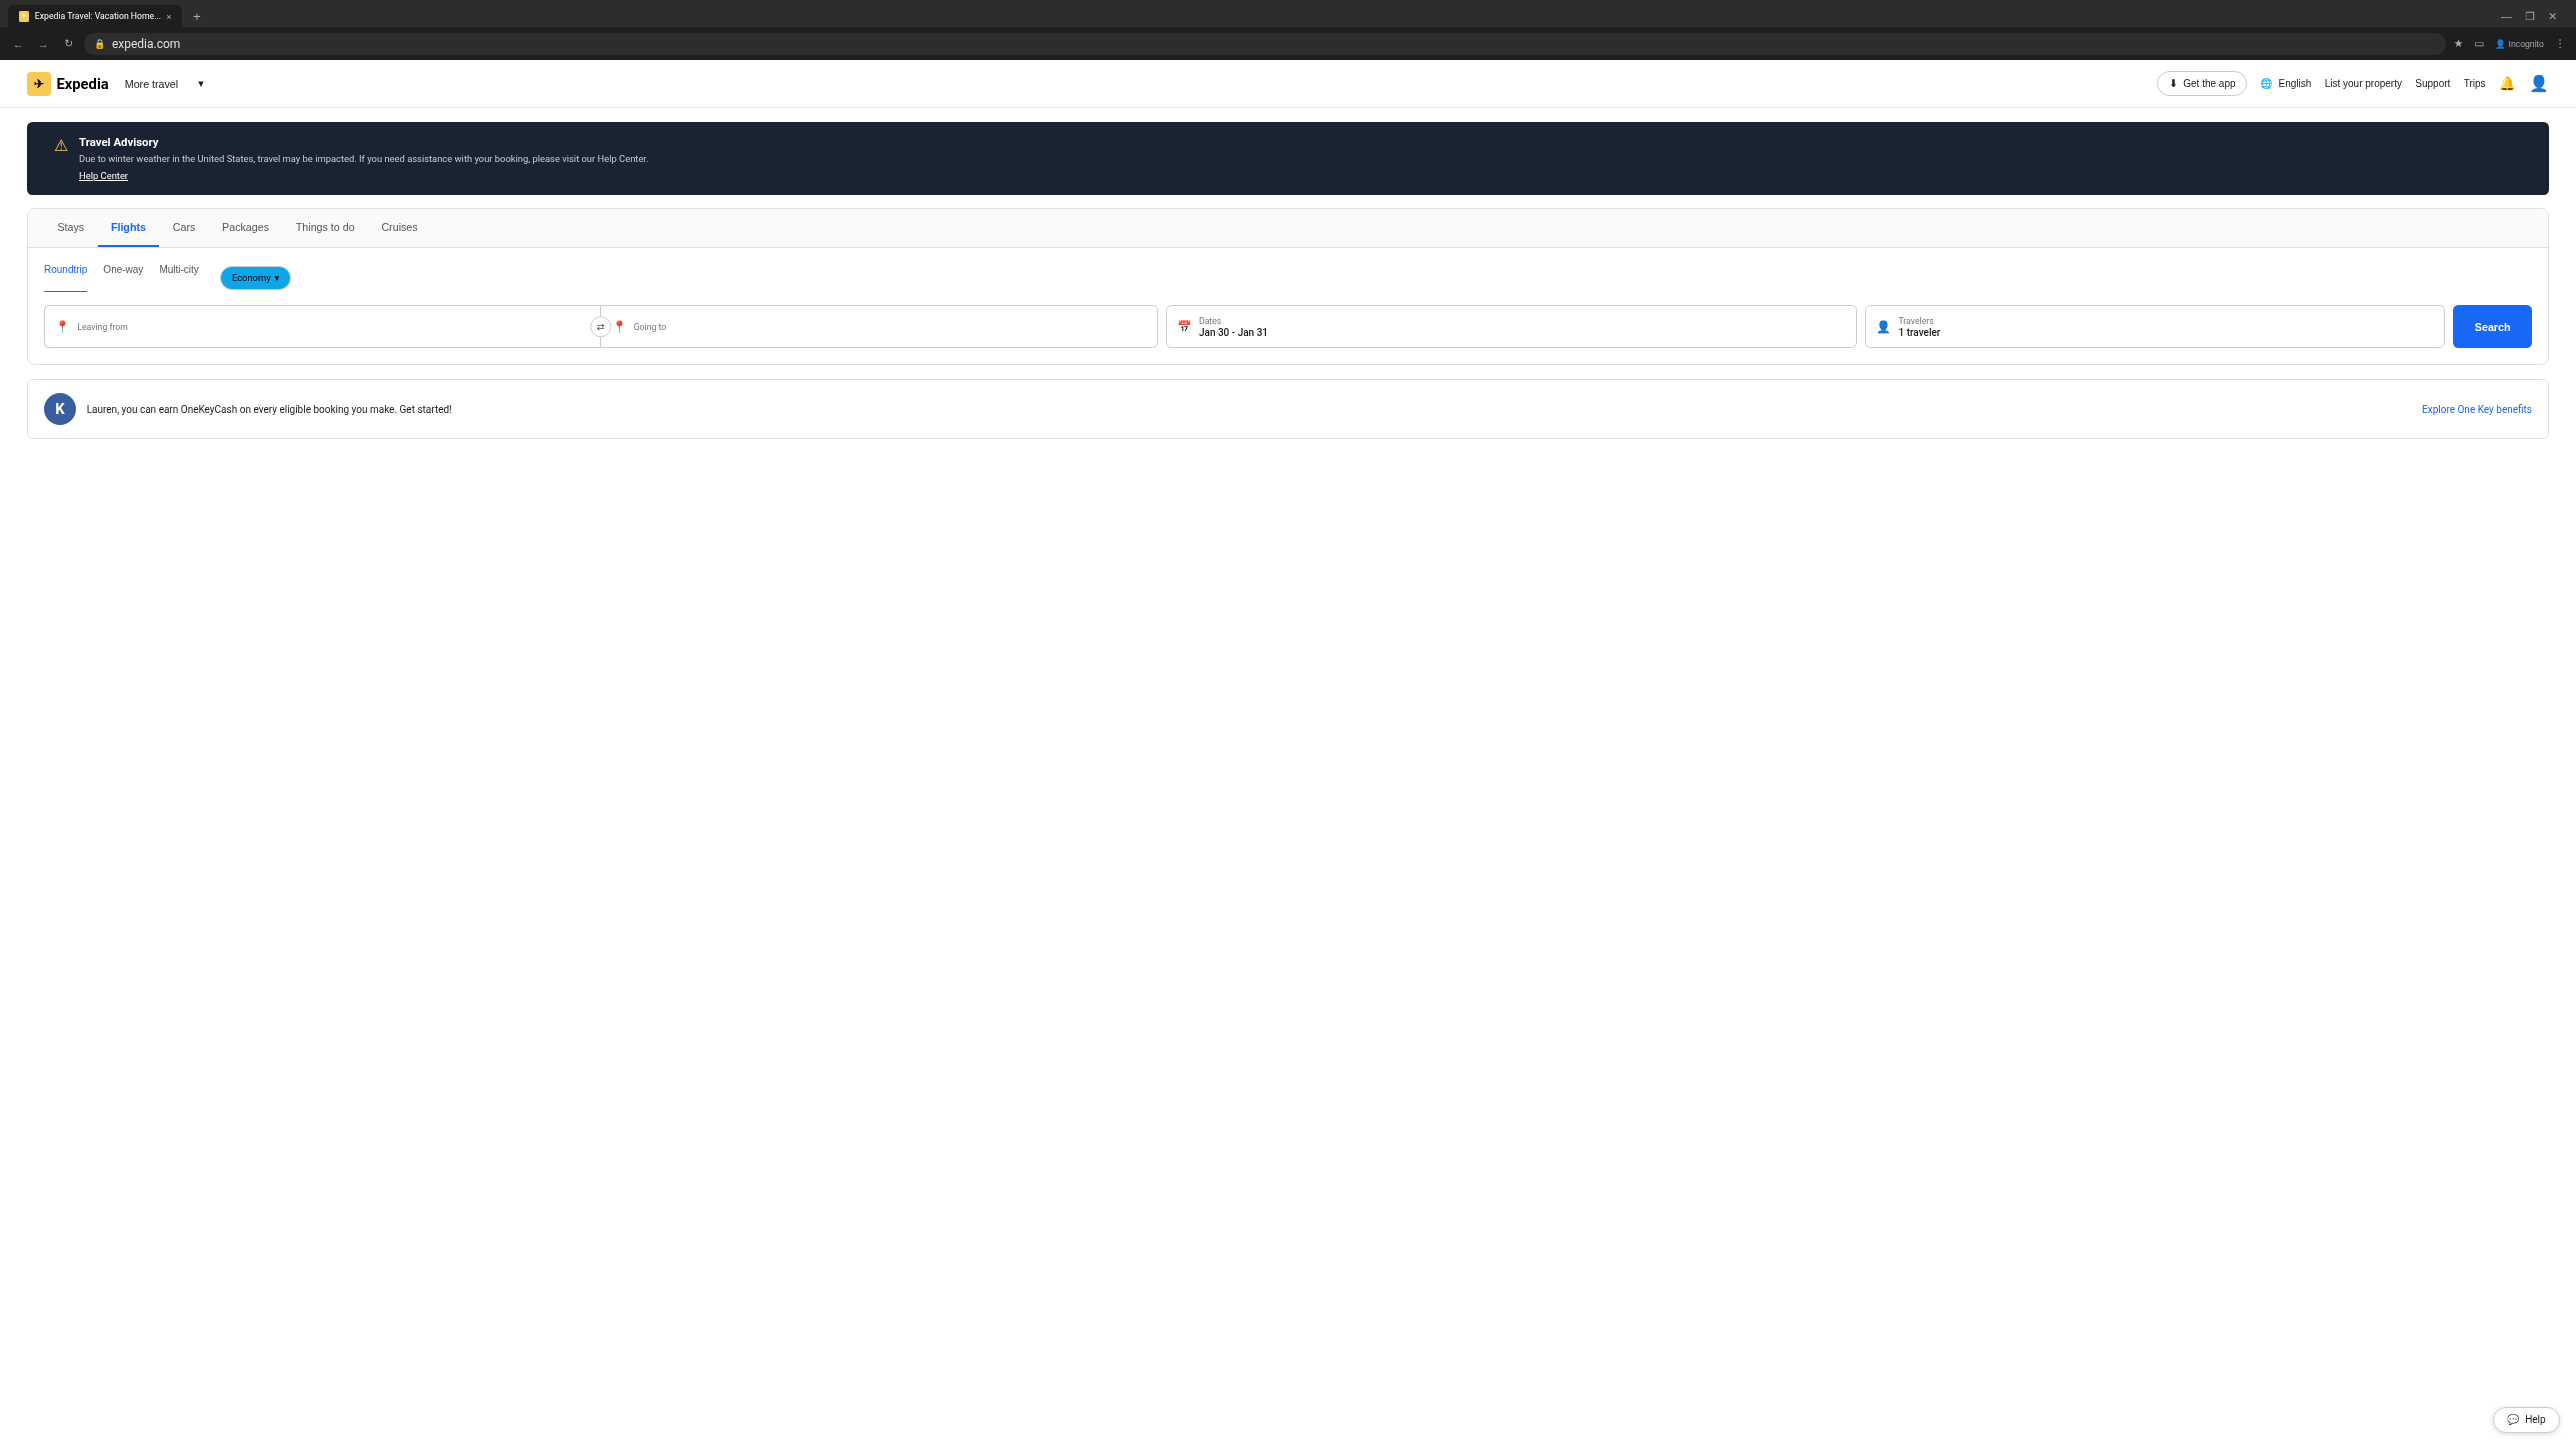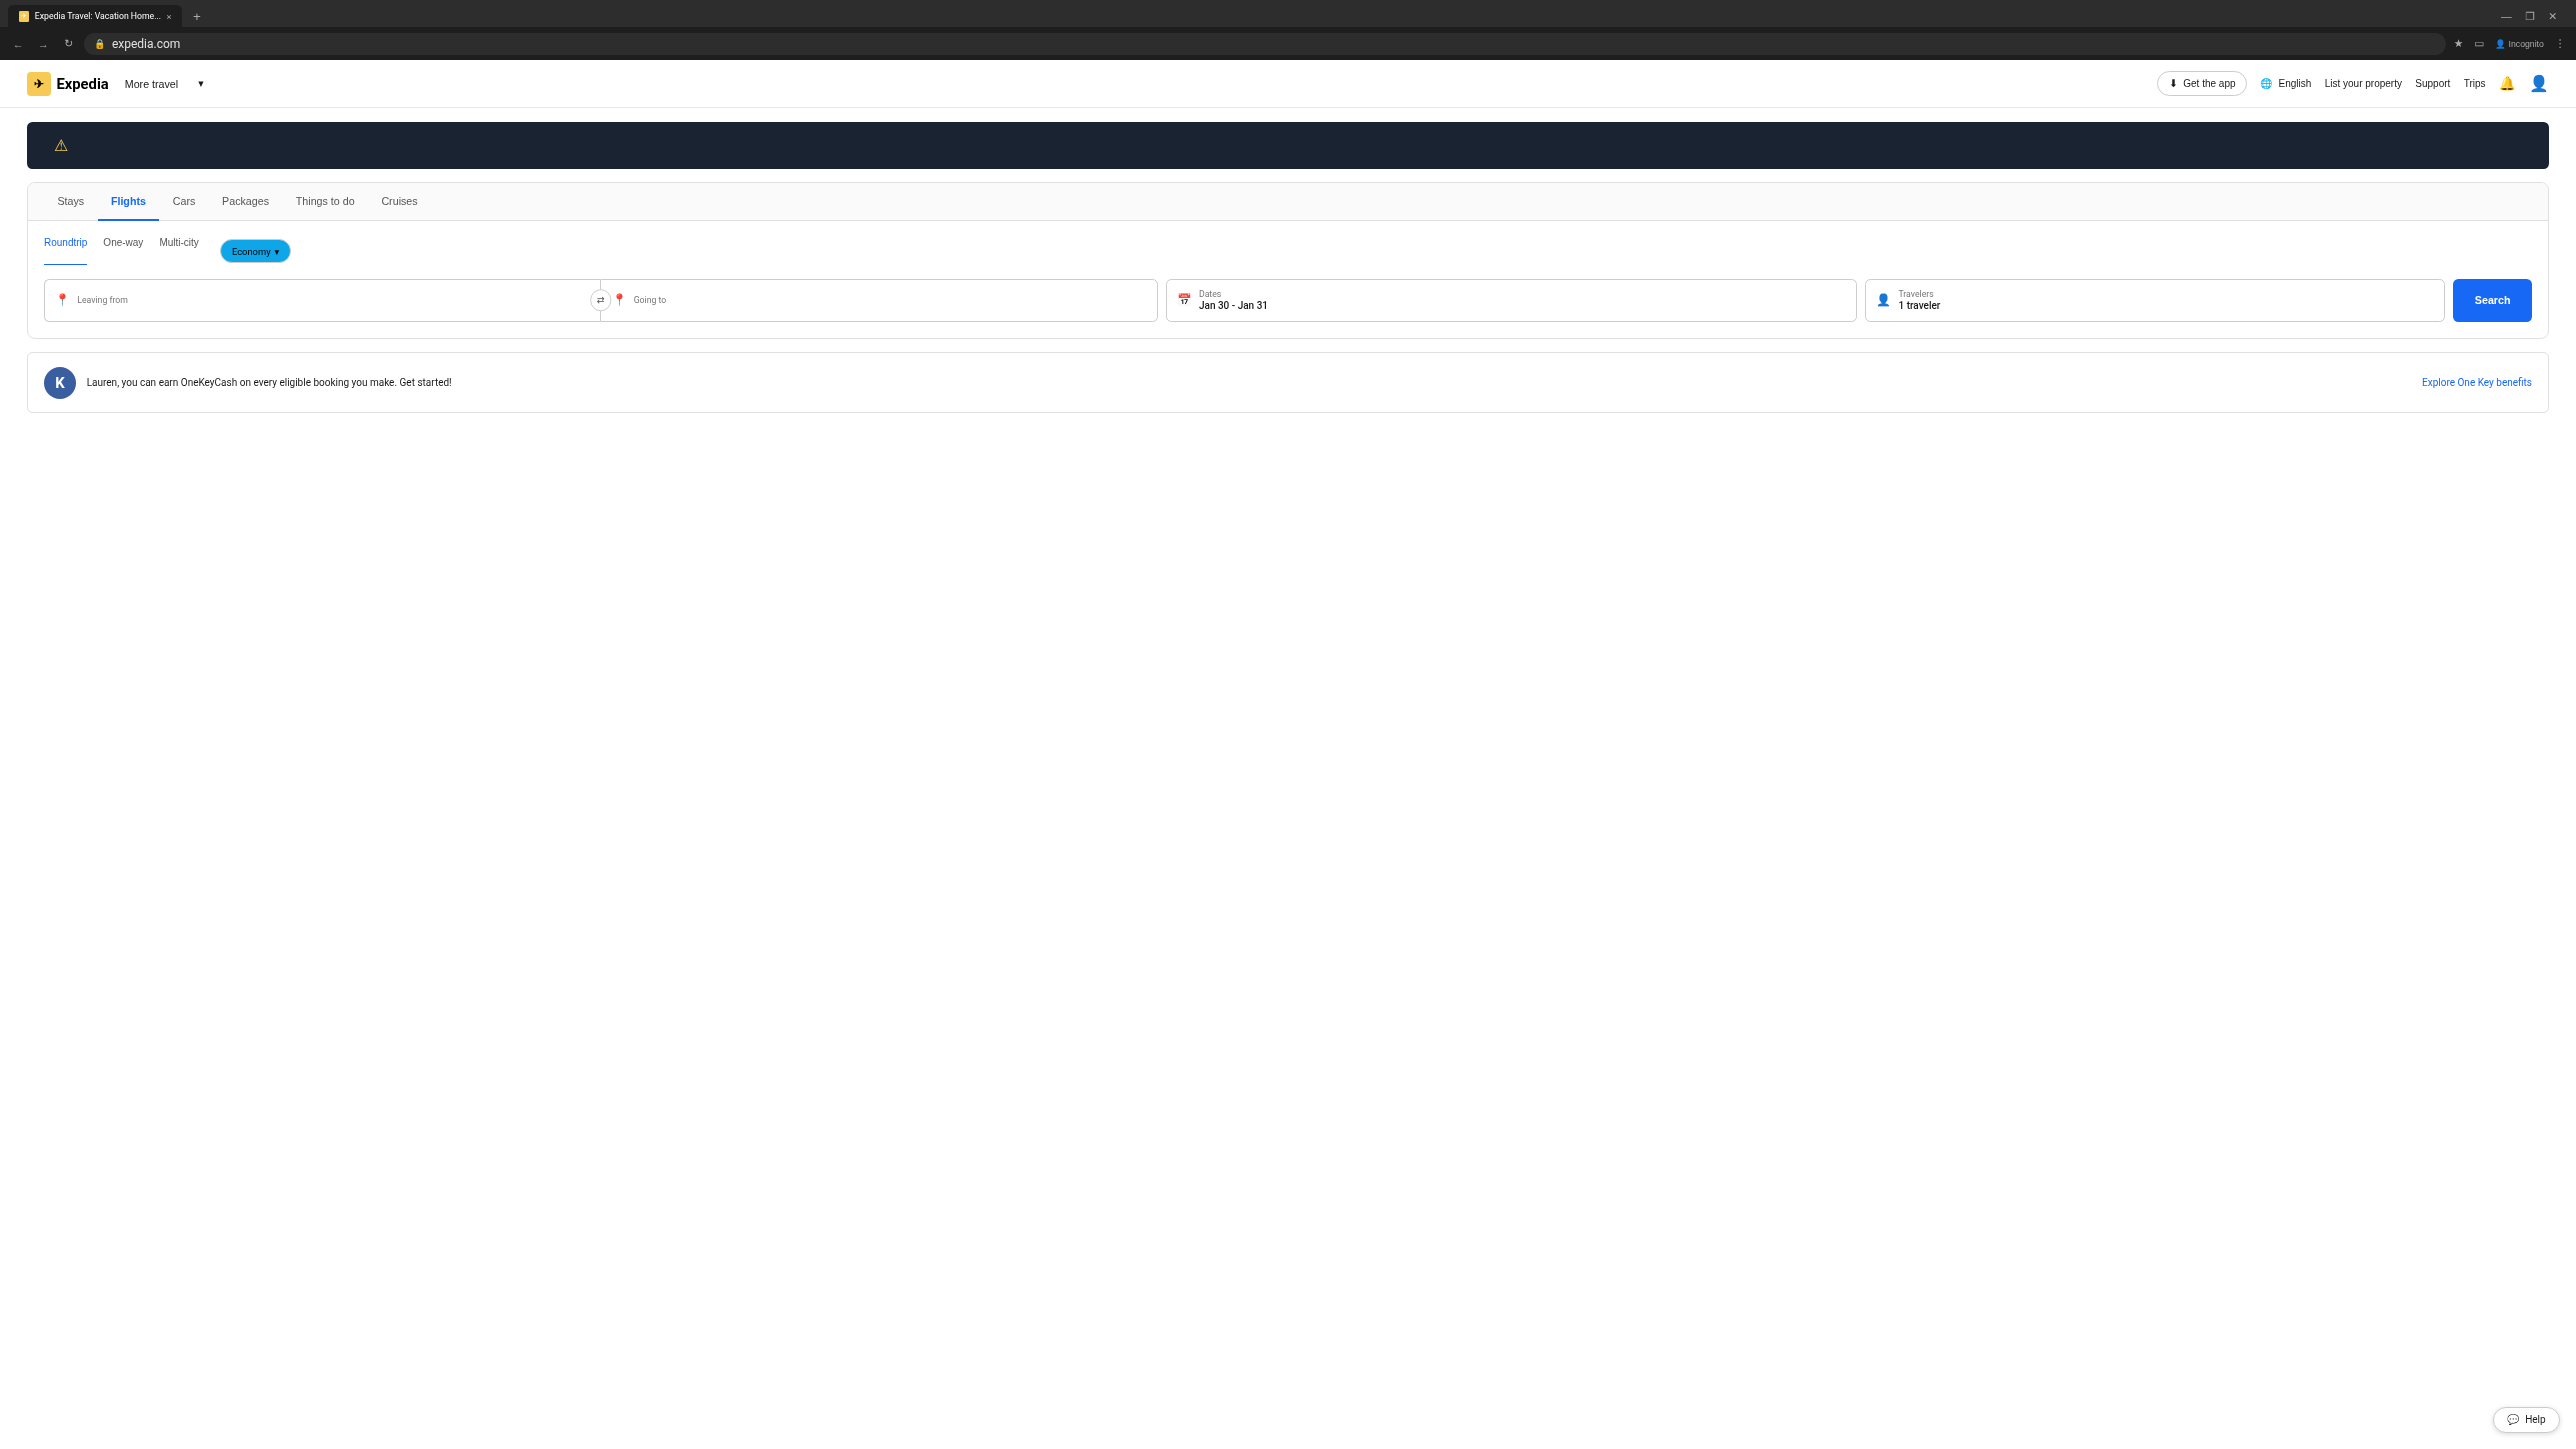--- a/index.html
+++ b/index.html
@@ -166,20 +166,25 @@
       <button class="trips-btn">
         <span>Trips</span>
       </button>
       <button class="bell-btn">🔔</button>
       <button class="user-btn">👤</button>
     </div>
   </div>
 
   <div class="advisory">
     <span class="advisory-icon">⚠</span>
+    <div>
+      <div class="advisory-title">Travel Advisory</div>
+      <div class="advisory-text">Due to winter weather in the United States, travel may be impacted. If you need assistance with your booking, please visit our Help Center.</div>
+      <a class="advisory-link">Help Center</a>
+    </div>
   </div>
 
   <div class="main-card">
 
     <div class="tabs">
       <button class="tab">Stays</button>
       <button class="tab active">Flights</button>
       <button class="tab">Cars</button>
       <button class="tab">Packages</button>
       <button class="tab">Things to do</button>

